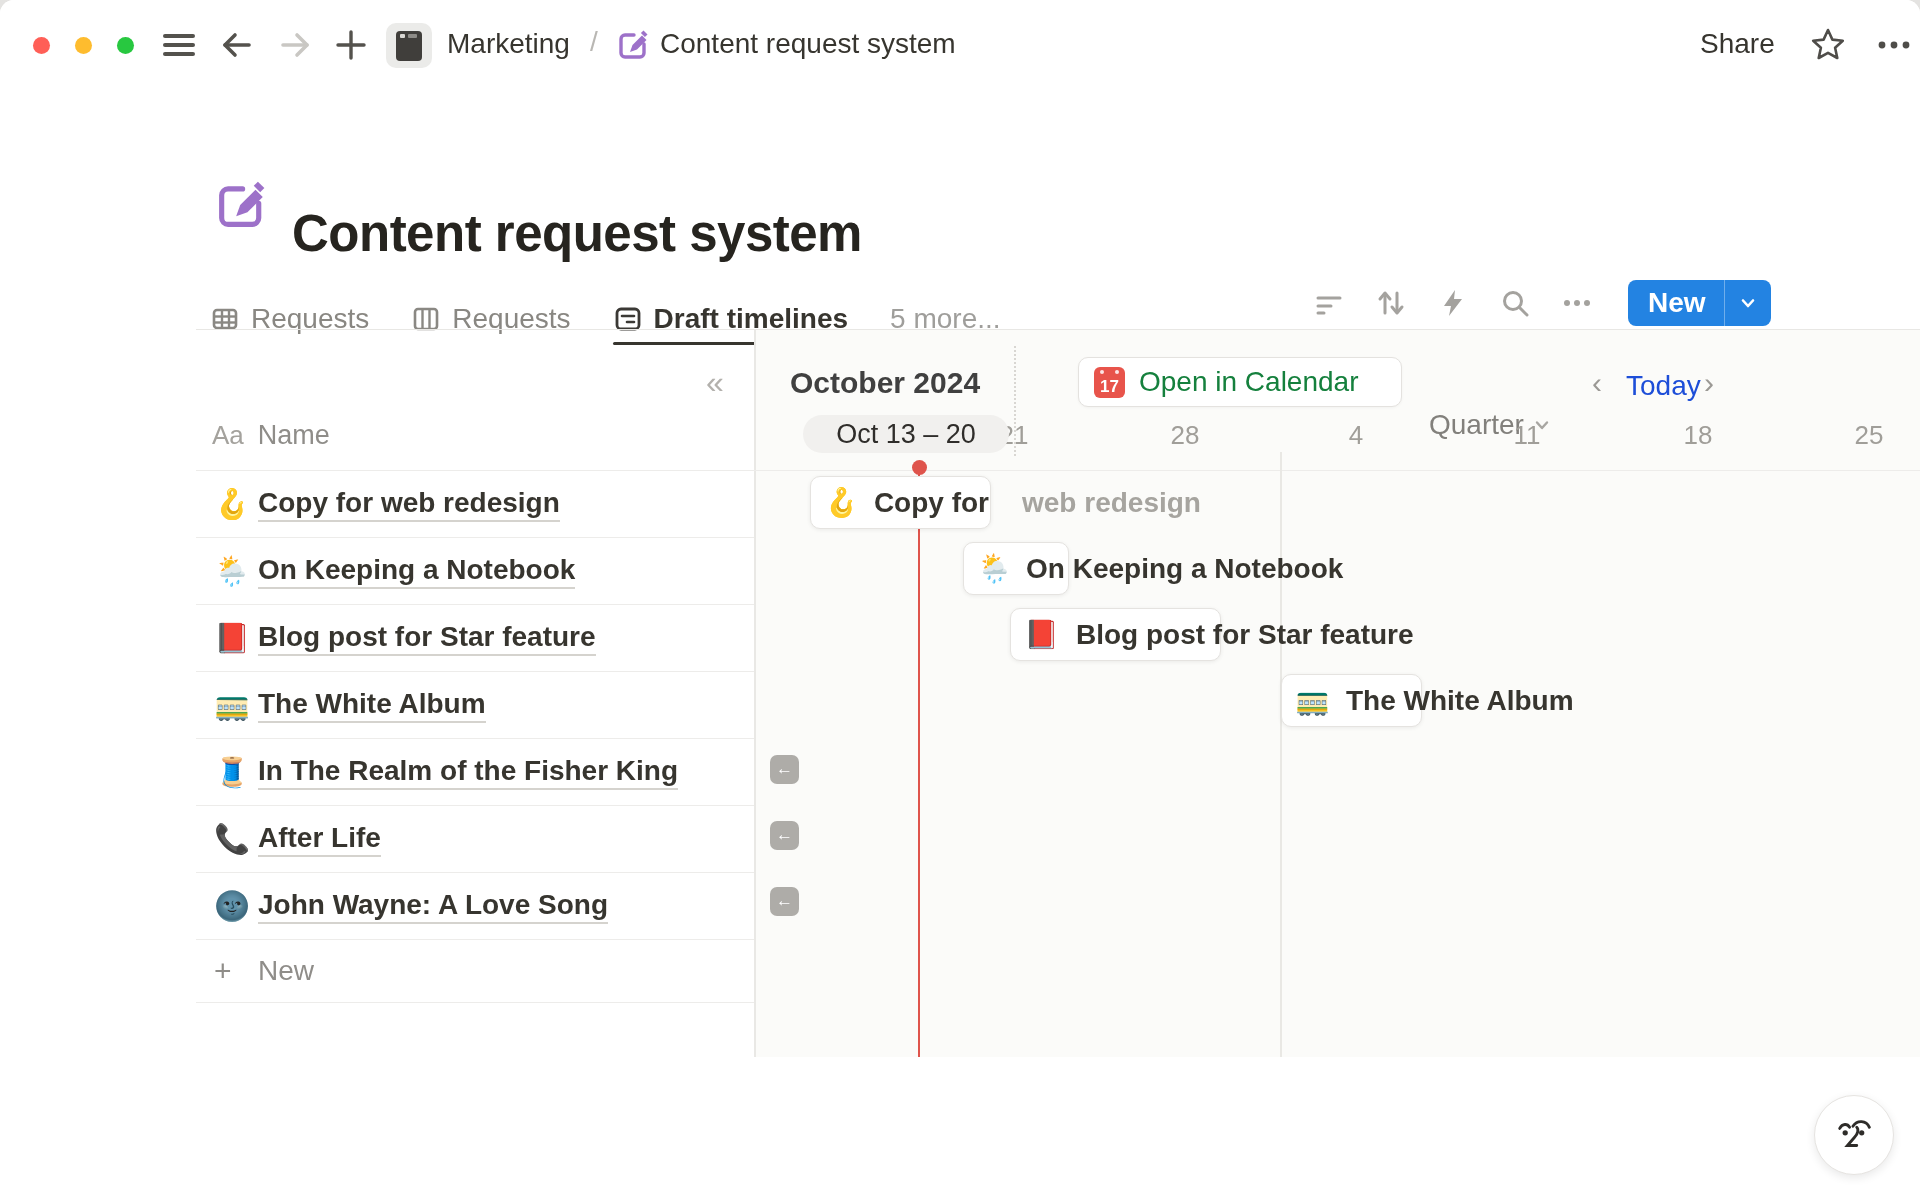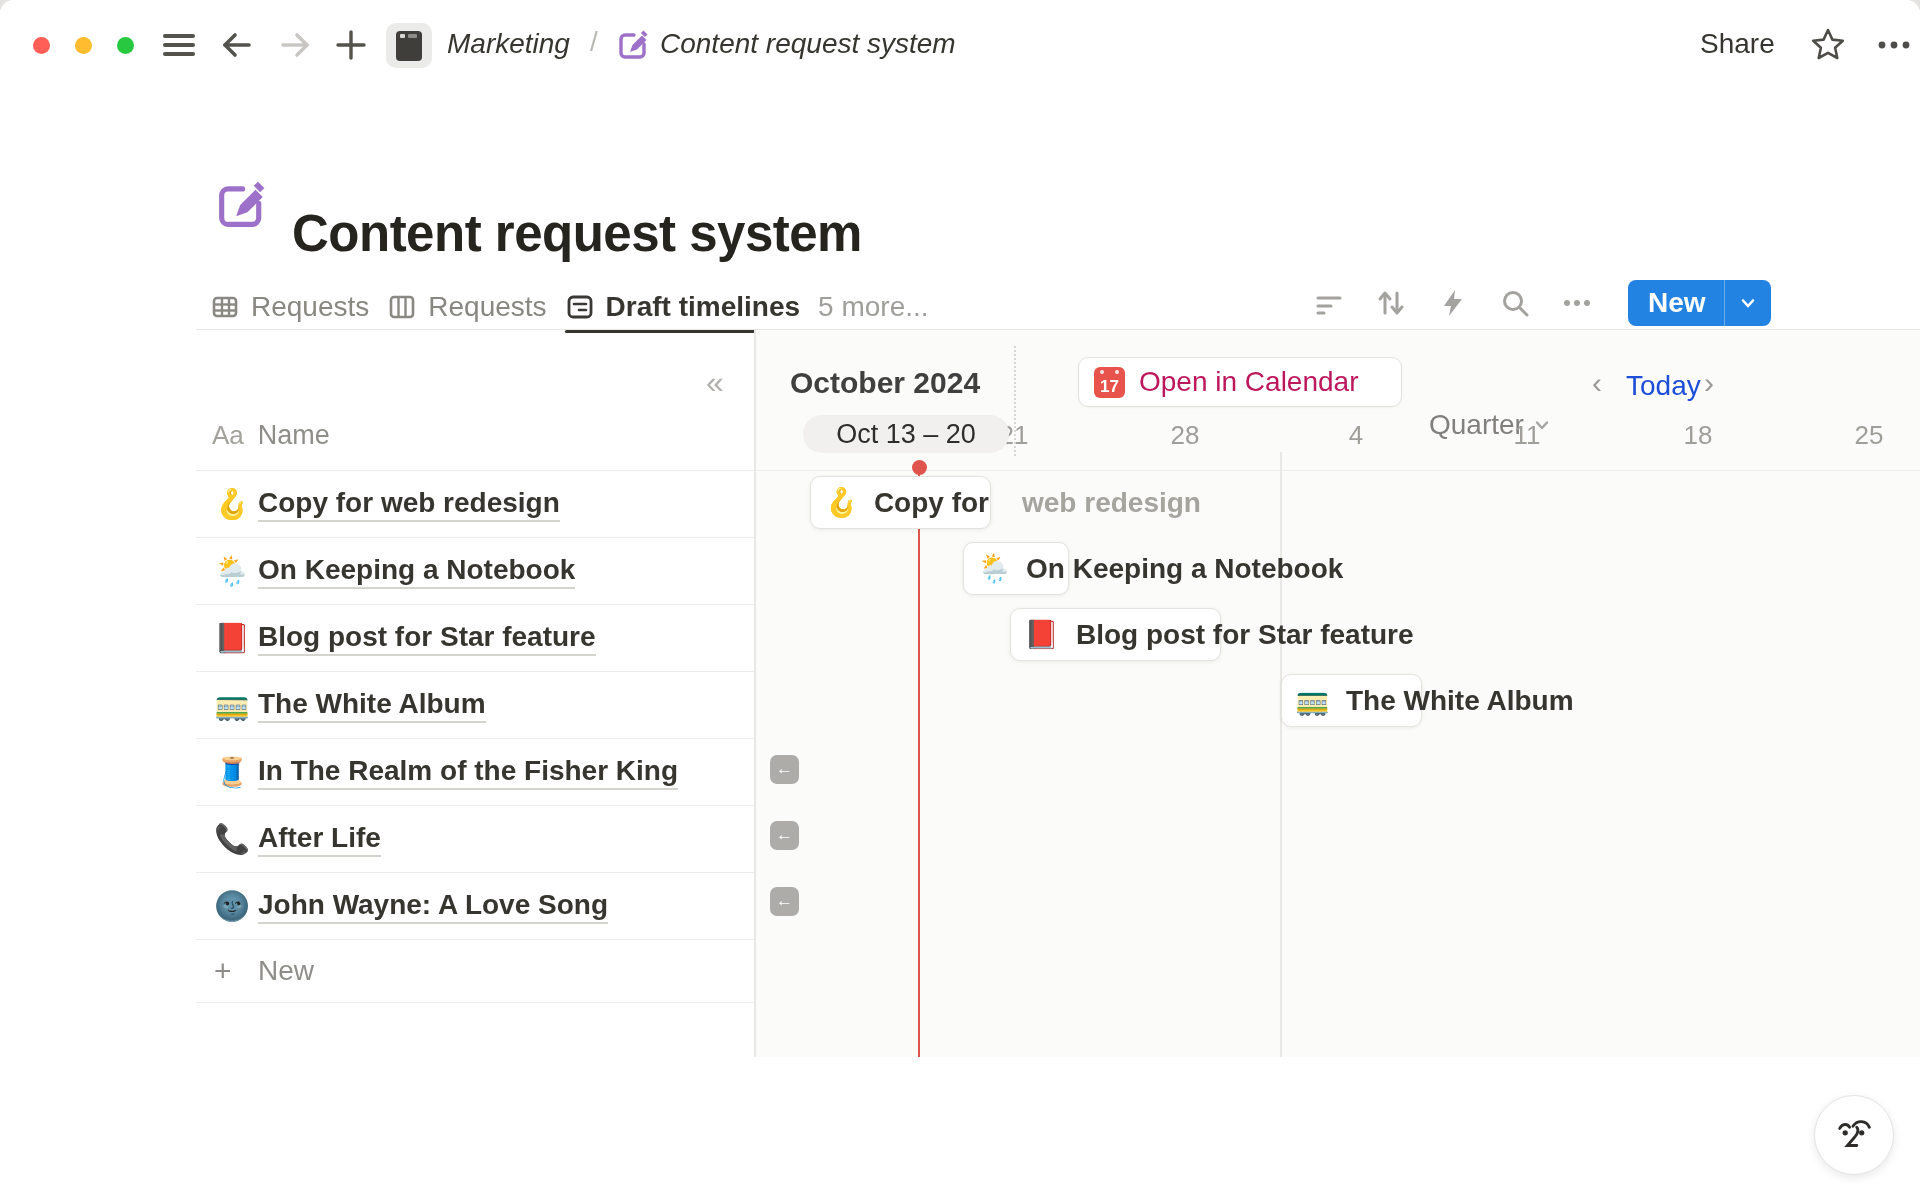--- a/index.html
+++ b/index.html
@@ -5,29 +5,29 @@
   html,body{margin:0;padding:0;background:#e4e3e1;font-family:"Liberation Sans",sans-serif;}
   .window{position:relative;width:1920px;height:1200px;background:#ffffff;border-radius:14px 14px 0 0;overflow:hidden;color:#37352f;}
   
   .topbar{position:absolute;left:0;top:0;width:1920px;height:90px;background:#fff;}
   .dot{position:absolute;top:37px;width:17px;height:17px;border-radius:50%;}
   .icon-btn{position:absolute;display:flex;align-items:center;justify-content:center;color:#54524d;}
   .crumb-chip{position:absolute;left:386px;top:23px;width:46px;height:45px;background:#ebebe9;border-radius:10px;display:flex;align-items:center;justify-content:center;}
   .chip-inner{width:26px;height:30px;background:#403e3b;border-radius:4px;position:relative;}
   .chip-inner:before{content:"";position:absolute;left:4px;top:3px;width:5px;height:4px;background:#d9d7d3;border-radius:1px;}
   .chip-inner:after{content:"";position:absolute;left:12px;top:3px;width:9px;height:4px;background:#8d8b87;border-radius:1px;}
-  .crumb-text{position:absolute;top:28px;font-size:28px;font-weight:500;color:#37352f;white-space:nowrap;font-style:italic;}
+  .crumb-text{position:absolute;top:28px;font-size:28px;font-weight:500;color:#37352f;white-space:nowrap;}
   .crumb-sep{position:absolute;top:26px;font-size:28px;color:#b9b7b3;}
   .topbar-right-text{position:absolute;top:28px;font-size:28px;font-weight:500;color:#37352f;}
   
   .page-icon{position:absolute;left:212px;top:176px;}
   .page-title{position:absolute;left:292px;top:170px;font-size:51px;font-weight:700;color:#26241f;letter-spacing:-.5px;white-space:nowrap;}
   
   .tabbar-border{position:absolute;left:196px;top:329px;right:0;height:1px;background:#e8e7e4;}
-  .tabs{position:absolute;left:210px;top:280px;height:53px;display:flex;align-items:center;gap:18px;}
+  .tabs{position:absolute;left:210px;top:292px;height:53px;display:flex;align-items:center;gap:42px;}
   .tab{display:flex;align-items:center;gap:11px;font-size:28px;font-weight:500;color:#898782;position:relative;height:53px;cursor:pointer;}
   .tab.active{color:#37352f;font-weight:600;}
   .tab.active:after{content:"";position:absolute;left:0;right:0;bottom:0;height:3px;background:#37352f;border-radius:2px;}
   .tab svg{display:block;}
   .view-toolbar{position:absolute;top:276px;left:1310px;height:53px;display:flex;align-items:center;gap:24px;}
   .vt-icon{width:38px;height:38px;display:flex;align-items:center;justify-content:center;color:#a4a29e;cursor:pointer;}
   .new-btn{margin-left:8px;height:46px;border-radius:8px;display:flex;align-items:center;cursor:pointer;overflow:hidden;color:#fff;}
   .new-btn .nb-main{padding:0 18px 0 20px;font-size:28px;font-weight:600;height:100%;display:flex;align-items:center;}
   .new-btn .nb-sep{width:1px;height:100%;background:rgba(255,255,255,.35);}
   .new-btn .nb-chev{padding:0 14px;height:100%;display:flex;align-items:center;}
@@ -46,21 +46,21 @@
   .new-row{height:62px;display:flex;align-items:center;border-bottom:1px solid #edecea;color:#8f8d89;cursor:pointer;}
   .new-row .plus{width:44px;margin-left:18px;font-size:30px;}
   .new-row .nlabel{font-size:28px;}
   
   .month-label{position:absolute;left:790px;top:366px;font-size:30px;font-weight:600;color:#404040;}
   .cal-btn{position:absolute;left:1078px;top:357px;width:322px;height:48px;background:#fff;border:1px solid #e4e2df;border-radius:10px;box-shadow:0 1px 3px rgba(0,0,0,.04);display:flex;align-items:center;cursor:pointer;}
   .cal-icon{width:31px;height:31px;border-radius:6px;margin:0 14px 0 15px;position:relative;display:flex;align-items:flex-end;justify-content:center;}
   .cal-icon:before{content:"";position:absolute;top:3px;left:6px;width:4px;height:4px;border-radius:50%;background:rgba(255,255,255,.85);}
   .cal-icon:after{content:"";position:absolute;top:3px;right:6px;width:4px;height:4px;border-radius:50%;background:rgba(255,255,255,.85);}
   .cal-num{color:#fff;font-size:17px;font-weight:700;line-height:23px;}
-  .cal-label{font-size:28px;font-weight:500;color:#be185d;}
+  .cal-label{font-size:28px;font-weight:500;color:#15803d;}
   .zoom-select{position:absolute;left:1429px;top:370px;font-size:28px;color:#82807c;display:flex;align-items:center;gap:8px;cursor:pointer;margin-top:39px;}
   .nav-chev{position:absolute;top:366px;font-size:30px;color:#9b9995;cursor:pointer;}
   .today-btn{position:absolute;left:1626px;top:370px;font-size:28px;font-weight:500;color:#1d4ed8;cursor:pointer;}
   
   .ruler-tick{position:absolute;top:420px;font-size:26px;color:#a09e99;transform:translateX(-50%);}
   .range-pill{position:absolute;left:803px;top:415px;width:206px;height:38px;background:#f1f0ee;border-radius:19px;display:flex;align-items:center;justify-content:center;font-size:27px;font-weight:500;color:#2f2d2a;}
   .dotted-guide{position:absolute;left:1014px;top:346px;height:110px;border-left:2px dotted #d8d6d2;}
   .today-dot{position:absolute;left:912px;top:460px;width:15px;height:15px;border-radius:50%;}
   .today-line{position:absolute;left:918px;top:474px;width:2px;height:583px;}
   .month-line{position:absolute;left:1280px;top:452px;width:2px;height:605px;background:#e9e8e4;}

